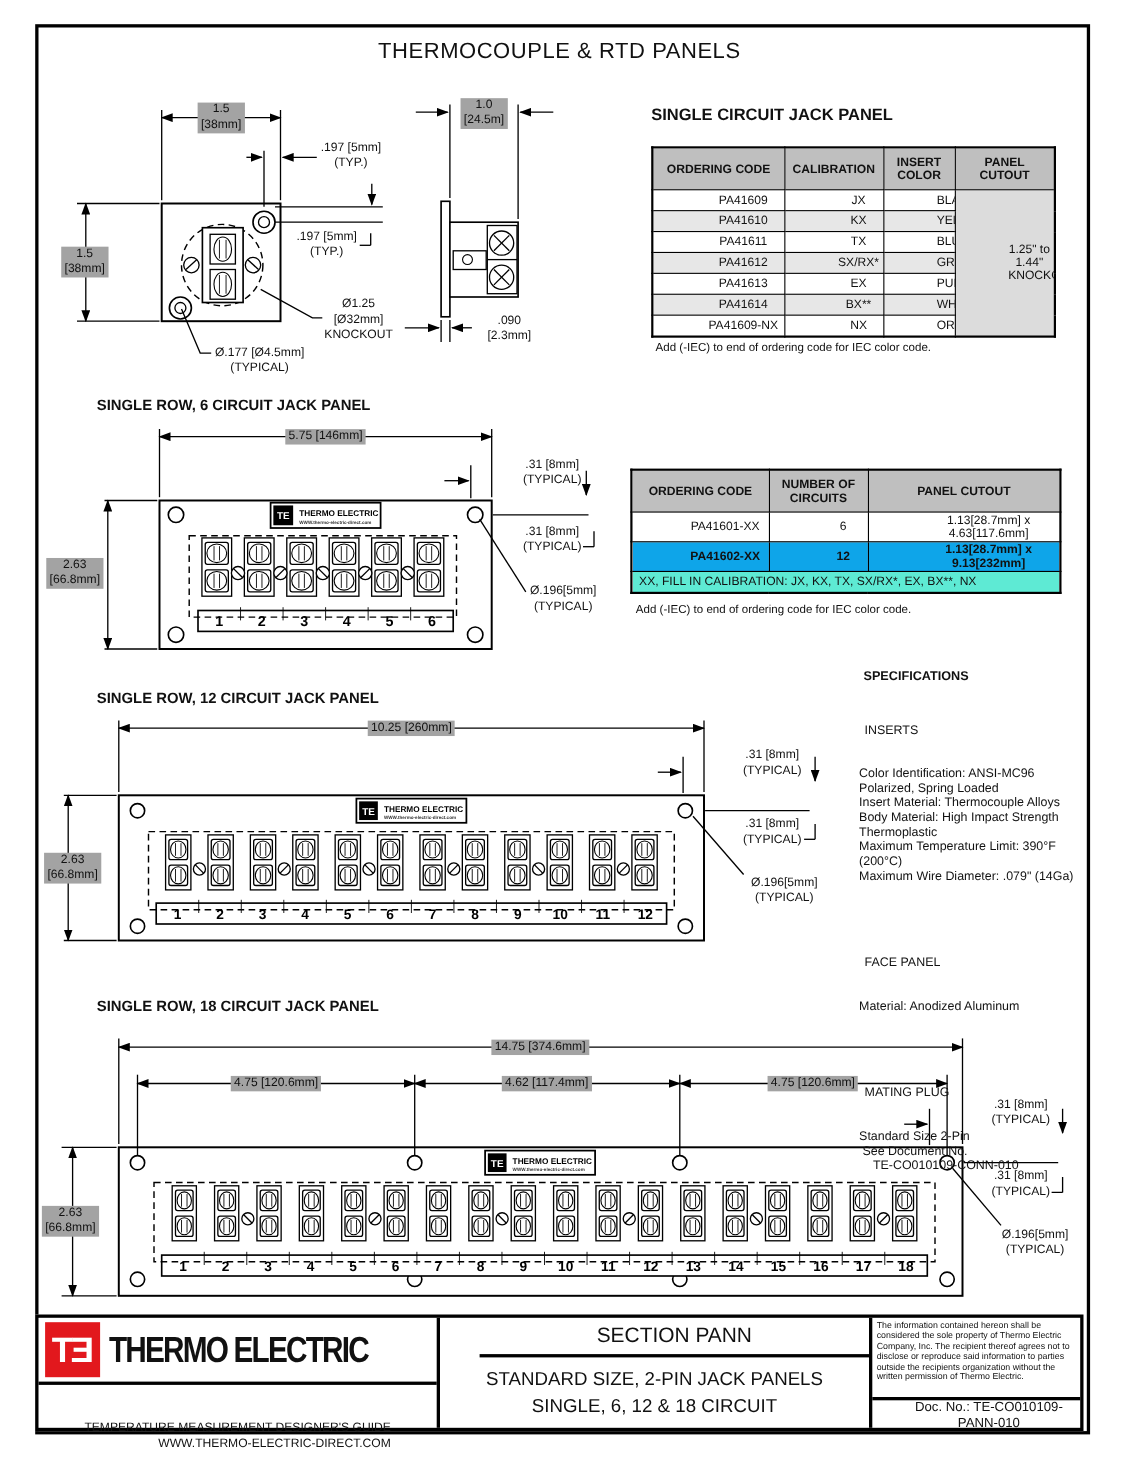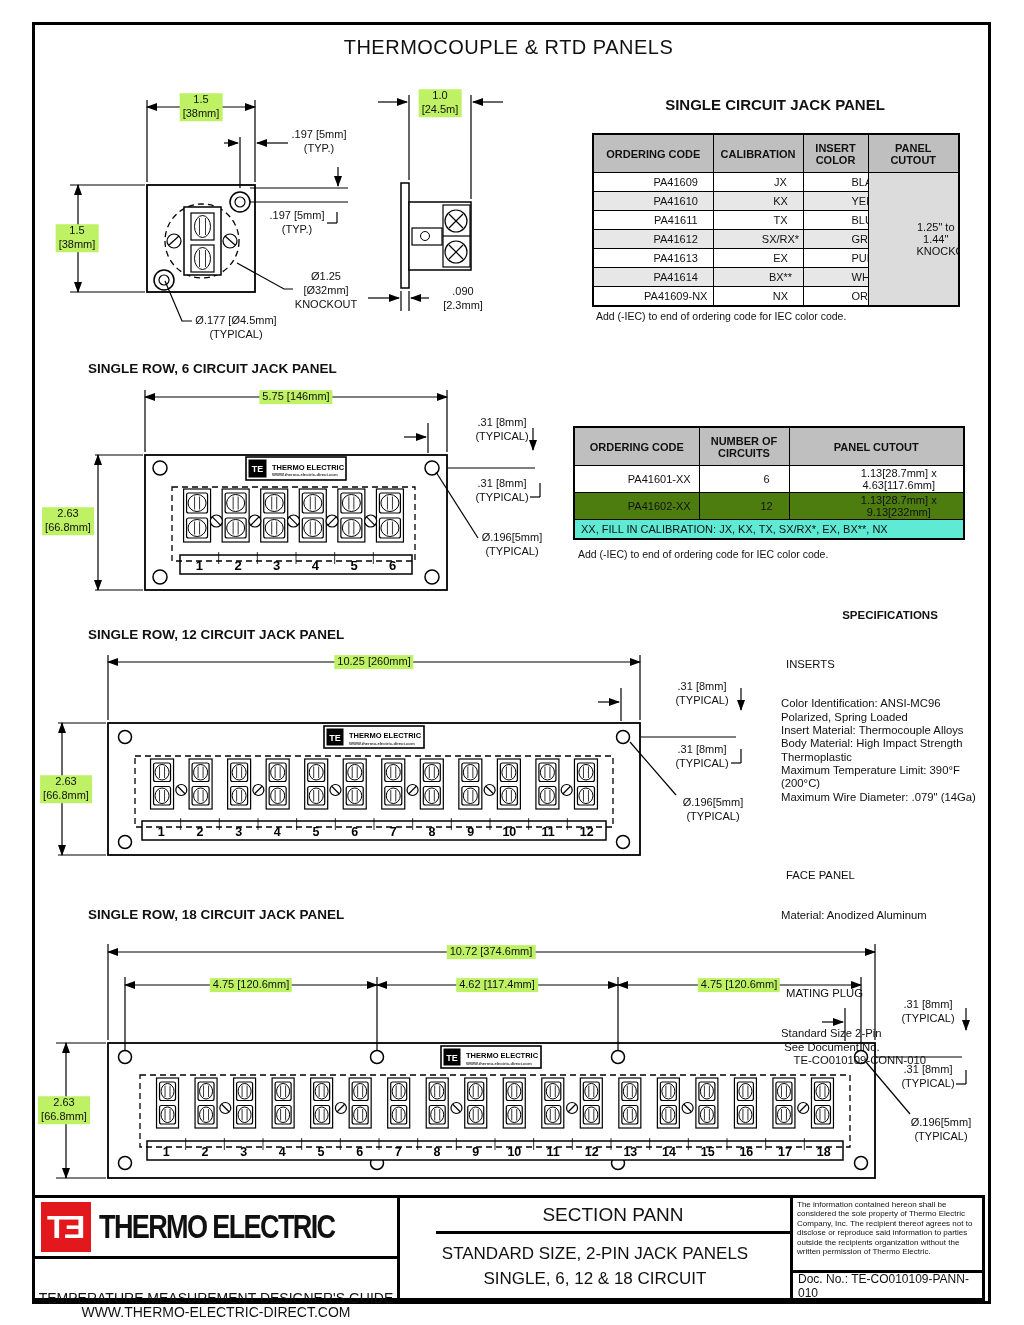--- a/index.html
+++ b/index.html
@@ -11,62 +11,62 @@
   .s2{stroke:#000;stroke-width:1.8;fill:#fff}
   .s15{stroke:#000;stroke-width:1.5;fill:#fff}
   .s13{stroke:#000;stroke-width:1.2;fill:#fff}
   .e{stroke:#000;stroke-width:1;fill:none}
   .dsh{stroke:#000;stroke-width:1.3;fill:none;stroke-dasharray:6 4}
   .dim{stroke:#000;stroke-width:1.2;fill:none}
   .thin{stroke:#000;stroke-width:.8;fill:none}
   
   .lbl{position:absolute;transform:translate(-50%,-50%);text-align:center;font-size:11px;
        line-height:1.25;white-space:pre-line;z-index:3;color:#111;}
-  .lbl.bg{background:#bef264;padding:0 3px;}
+  .lbl.bg{background:#a3a3a3;padding:0 3px;}
   .h1{position:absolute;left:32px;width:953px;text-align:center;top:36px;font-size:20px;
       letter-spacing:.5px;z-index:3;}
   .h2{position:absolute;font-weight:bold;font-size:13.5px;z-index:3;white-space:nowrap;}
-  .h2c{position:absolute;font-weight:bold;font-size:15px;text-align:center;z-index:3;}
+  .h2c{position:absolute;font-weight:bold;font-size:15px;z-index:3;}
   
   table.t{position:absolute;border-collapse:collapse;z-index:3;font-size:11px;text-align:center;
           table-layout:fixed;background:#fff;border:2.5px solid #000;}
   .t th,.t td{border:1.8px solid #000;white-space:pre-line;padding:1px 3px;overflow:hidden;}
   .t th{background:#bfbfbf;font-size:11px;height:35px;font-weight:bold;}
   .t td{height:16px;padding-left:48px;}
   .t1{left:592px;top:133px;width:366px;}
   .t2{left:573px;top:426px;width:390px;}
   td.cut{background:#dcdcdc;}
   .t1 tr:nth-child(2n+3) td:not(.cut){background:#e7e7e7;}
-  .t2 tr:nth-child(3) td{background:#4d7c0f;}
+  .t2 tr:nth-child(3) td{background:#0ea5e9;font-weight:bold;}
   .t2 tr.fillrow td{background:#5eead4;text-align:left;padding-left:6px;}
   .note{position:absolute;font-size:10.5px;z-index:3;white-space:pre-wrap;line-height:14.5px;}
   
   .spec{position:absolute;left:781px;width:218px;font-size:11.3px;line-height:13.3px;z-index:3;
         white-space:pre-wrap;}
   .spec-title{padding-left:5px;}
   
   .footer{position:absolute;left:32px;top:1195px;width:953px;height:106px;border:3px solid #000;
           display:flex;z-index:4;background:#fff;box-sizing:border-box;}
   .f-left{width:362px;border-right:3px solid #000;display:flex;flex-direction:column;}
   .f-logo-row{flex:1;border-bottom:3px solid #000;display:flex;align-items:center;padding:4px 6px;gap:8px;}
   .telogo{width:50px;height:50px;background:#e2181d;display:flex;align-items:center;justify-content:center;
           color:#fff;font-weight:bold;font-size:32px;flex:0 0 auto;}
   .echar{display:inline-block;transform:scaleX(-1);margin-left:-3px;}
   .brandname{font-weight:bold;font-size:33px;letter-spacing:-2px;transform:scaleX(.82);
              transform-origin:left center;white-space:nowrap;}
-  .f-tag{height:37px;display:flex;align-items:center;justify-content:center;text-align:center;
-         font-size:14px;line-height:13.5px;white-space:pre-line;font-weight:bold;font-weight:normal;margin-top:33px;}
+  .f-tag{height:37px;display:flex;align-items:center;justify-content:center;text-align:right;
+         font-size:11px;line-height:13.5px;white-space:pre-line;font-weight:bold;font-weight:normal;margin-top:33px;}
   .f-mid{width:390px;border-right:3px solid #000;display:flex;flex-direction:column;}
   .f-sec{height:33px;border-bottom:3px solid #000;display:flex;align-items:center;justify-content:center;
          font-size:19px;margin-left:36px;}
   .f-doc{flex:1;display:flex;align-items:center;justify-content:center;text-align:center;font-size:17px;
          line-height:25px;white-space:pre-line;}
   .f-right{flex:1;display:flex;flex-direction:column;}
   .f-legal{flex:1;border-bottom:3px solid #000;font-size:8px;line-height:9.4px;padding:2px 4px;}
-  .f-docno{height:25px;display:flex;align-items:center;padding-left:5px;font-size:12px;}
+  .f-docno{height:25px;display:flex;align-items:center;padding-left:23px;font-size:12px;text-align:center;}
 </style>
 </head>
 <body>
 
 <div class="page">
   <div class="frame"></div>
   <div class="h1">THERMOCOUPLE &amp; RTD PANELS</div>
 
   <svg id="lineart" width="1024" height="1325">
     <defs>
@@ -779,21 +779,21 @@
   <div class="lbl bg" style="left:374px;top:662px">10.25 [260mm]</div>
   <div class="lbl" style="left:702px;top:694px">.31 [8mm]
 (TYPICAL)</div>
   <div class="lbl" style="left:702px;top:757px">.31 [8mm]
 (TYPICAL)</div>
   <div class="lbl bg" style="left:66px;top:789px">2.63
 [66.8mm]</div>
   <div class="lbl" style="left:713px;top:810px">Ø.196[5mm]
 (TYPICAL)</div>
 
-  <div class="lbl bg" style="left:491px;top:952px">10.72 [374.6mm]</div>
+  <div class="lbl bg" style="left:491px;top:952px">14.75 [374.6mm]</div>
   <div class="lbl bg" style="left:251px;top:985px">4.75 [120.6mm]</div>
   <div class="lbl bg" style="left:497px;top:985px">4.62 [117.4mm]</div>
   <div class="lbl bg" style="left:739px;top:985px">4.75 [120.6mm]</div>
   <div class="lbl" style="left:928px;top:1012px">.31 [8mm]
 (TYPICAL)</div>
   <div class="lbl" style="left:928px;top:1077px">.31 [8mm]
 (TYPICAL)</div>
   <div class="lbl bg" style="left:64px;top:1110px">2.63
 [66.8mm]</div>
   <div class="lbl" style="left:941px;top:1130px">Ø.196[5mm]

